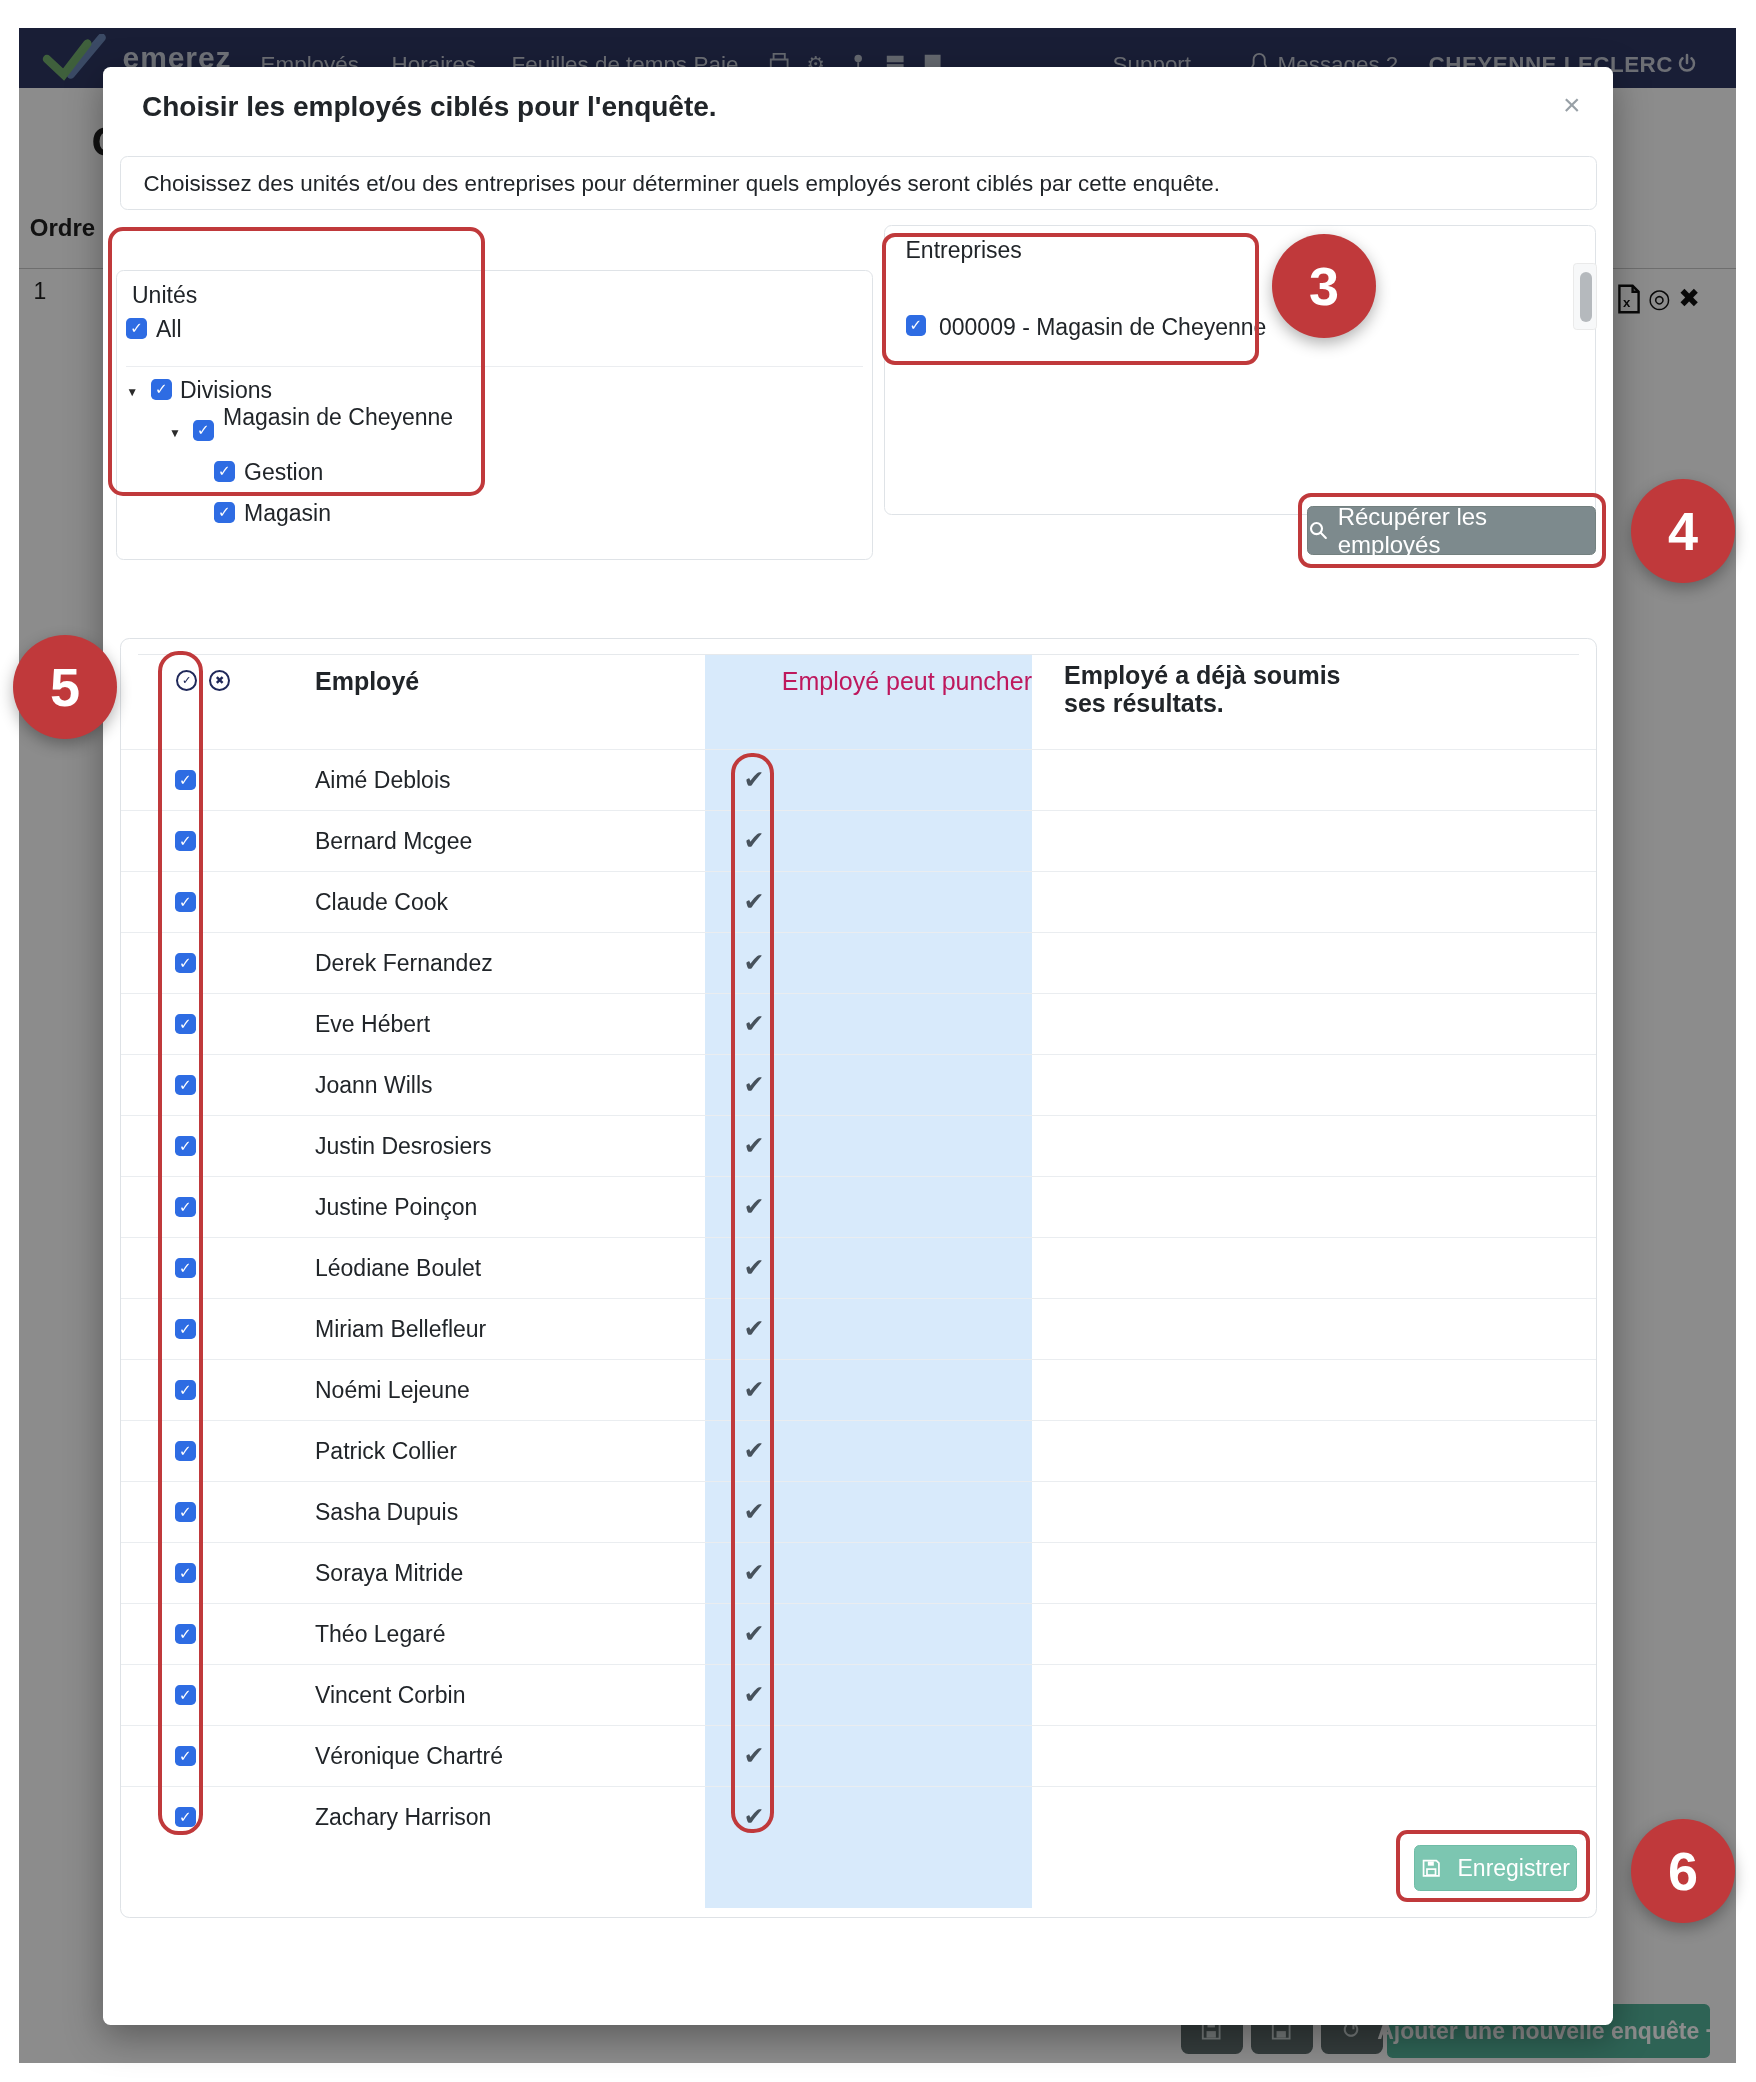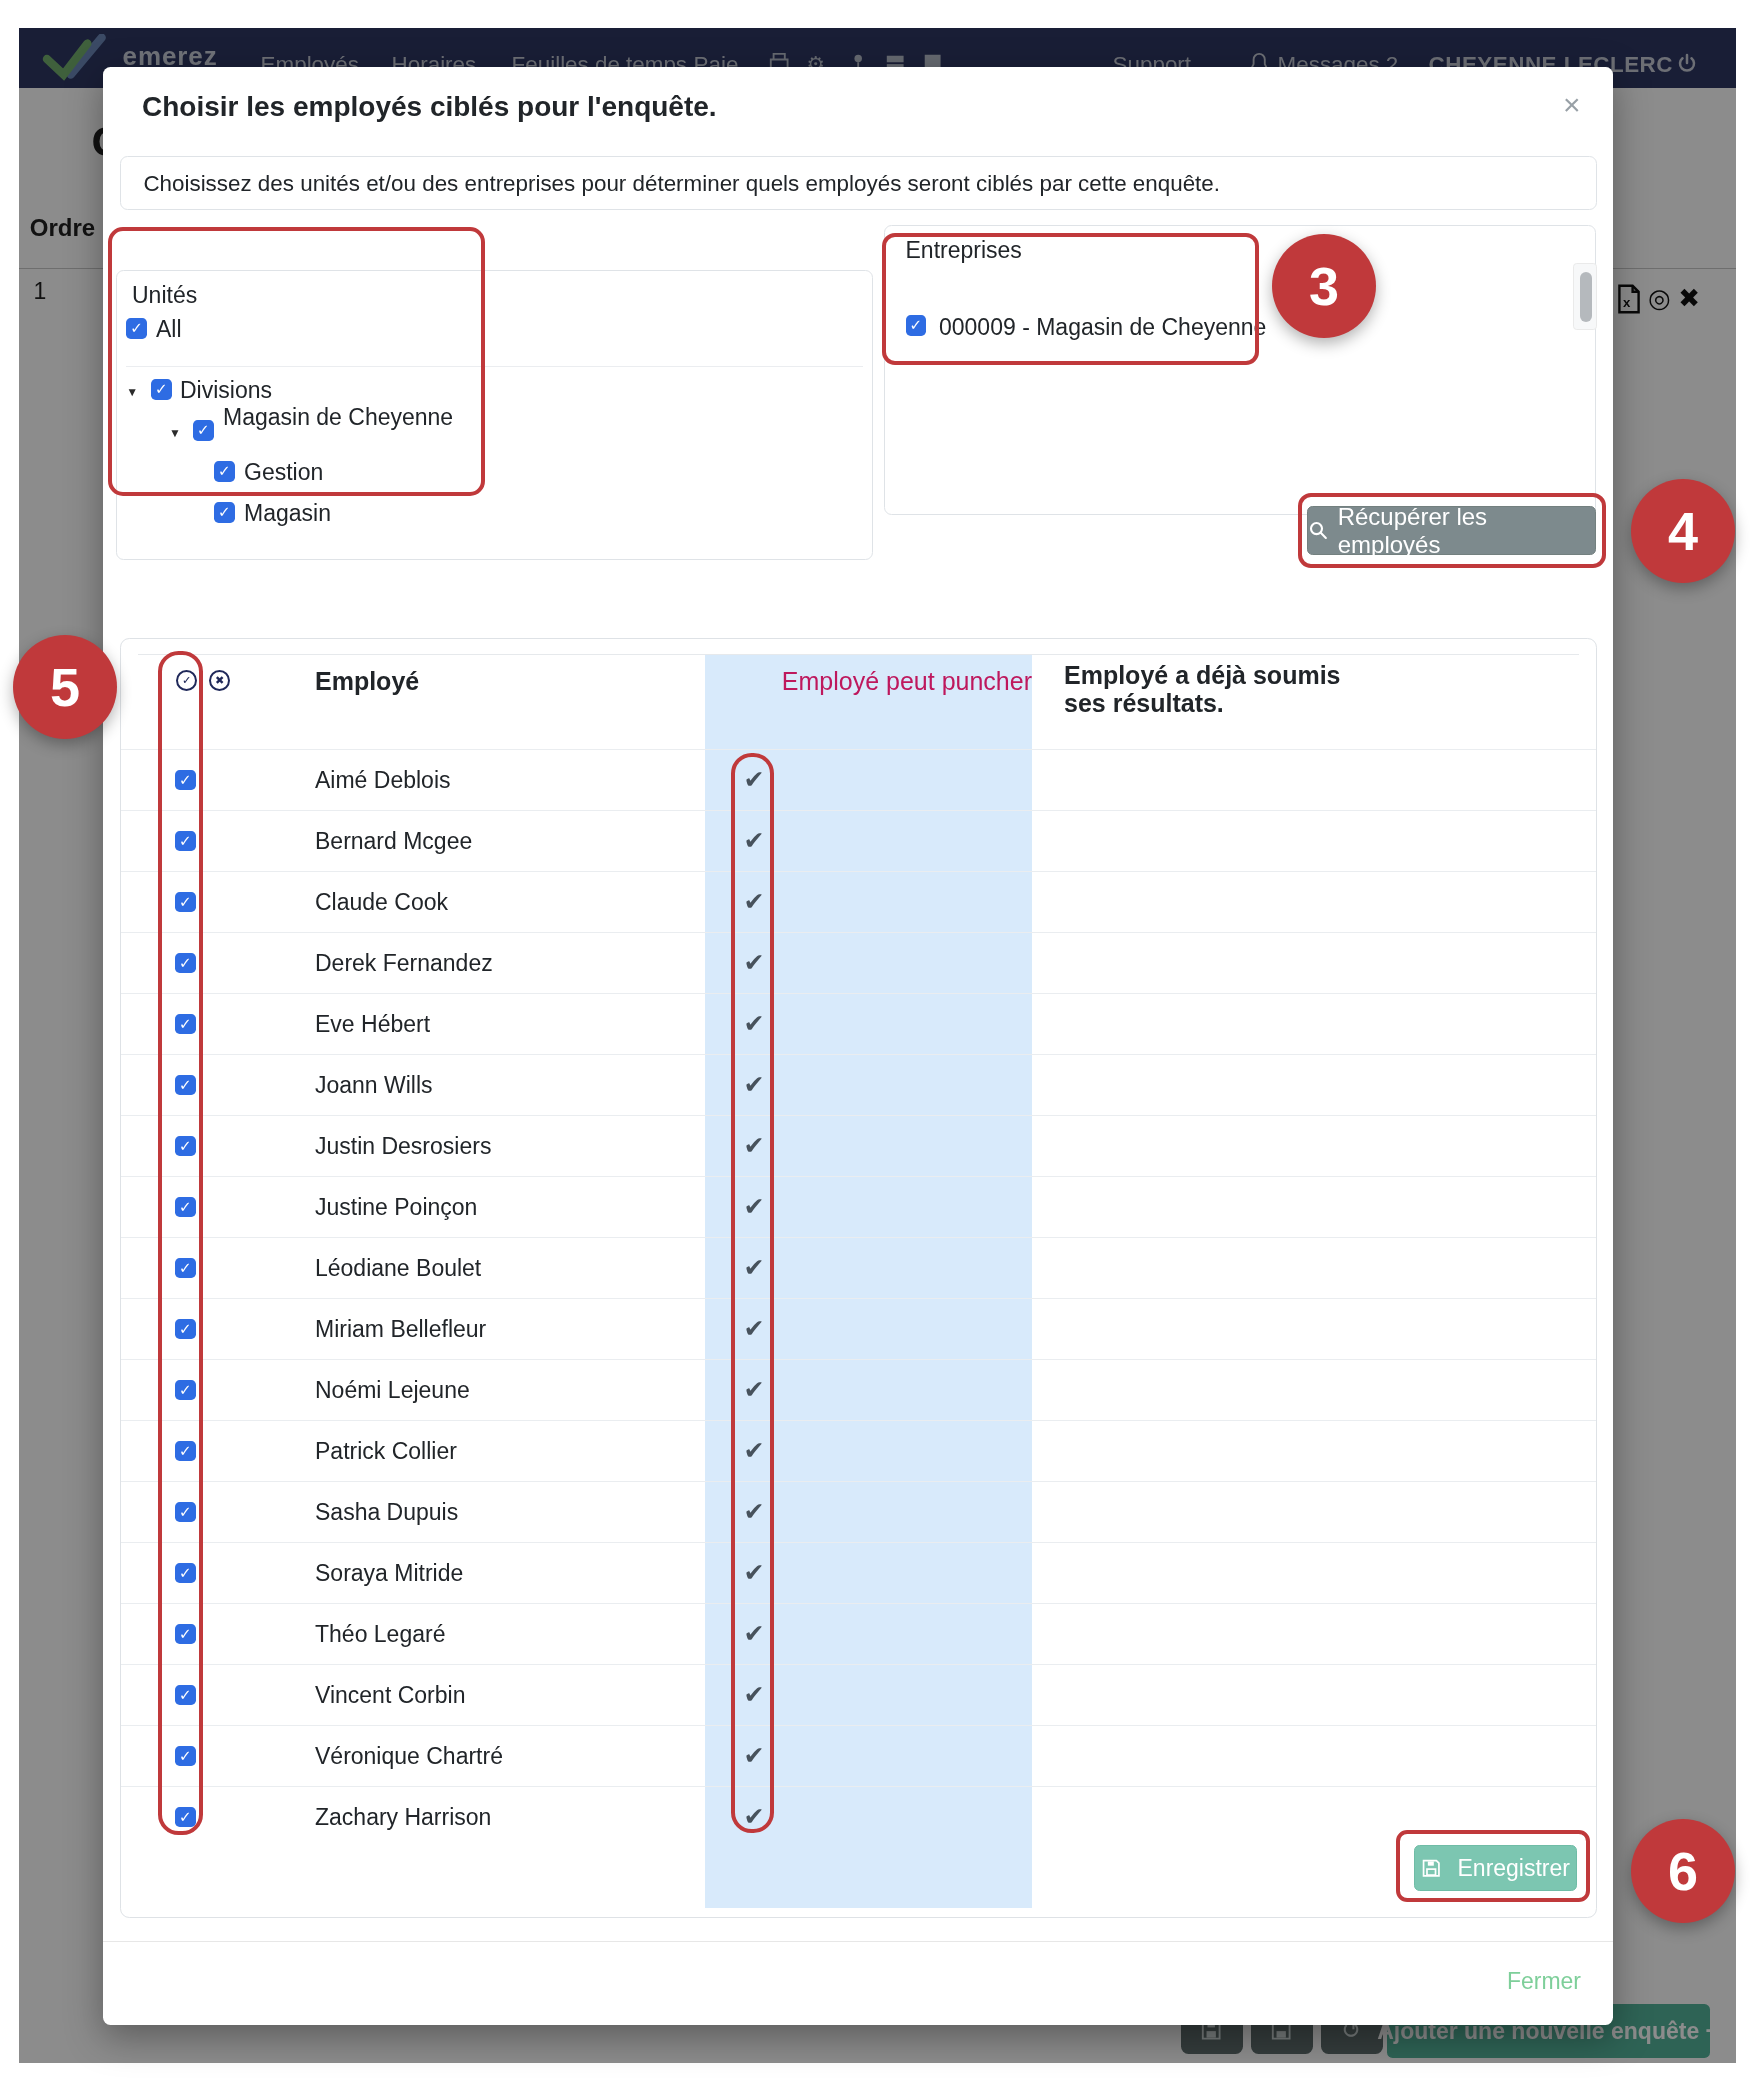--- a/index.html
+++ b/index.html
@@ -3,21 +3,21 @@
 <meta charset="utf-8">
 <style>
   * { margin:0; padding:0; box-sizing:border-box; font-family:"Liberation Sans","DejaVu Sans",sans-serif; }
   html,body { width:1756px; height:2083px; background:#ffffff; position:relative; overflow:hidden; }
 
   
   .frame { position:absolute; left:18.6px; top:28px; width:1717px; height:2035px; background:#fff; overflow:hidden; }
 
   .navbar { position:absolute; left:0; top:0; width:100%; height:60px; background:#2e3763; }
   .nav-logo { position:absolute; left:20.5px; top:5.6px; }
-  .nav-brand { position:absolute; left:104px; top:13px; font-size:26px; font-weight:700; color:#cdd2dd; letter-spacing:0.9px; }
+  .nav-brand { position:absolute; left:104px; top:13px; font-size:30px; font-weight:700; color:#cdd2dd; letter-spacing:0.9px; }
   .nav-item { position:absolute; top:24px; font-size:22.4px; color:#c6cbd6; }
   .nav-ico { position:absolute; top:24px; width:24px; height:24px; color:#b9bfcc; font-size:20.5px; }
   .nav-right { position:absolute; top:24px; font-size:22.4px; color:#c6cbd6; }
   .nav-user { font-weight:600; letter-spacing:0.5px; }
 
   .pg-title { position:absolute; left:25px; top:89px; font-size:43px; font-weight:700; color:#222;margin-left:48px; }
   .pg-col { position:absolute; left:11.2px; top:186px; font-size:24px; font-weight:700; color:#222; }
   .pg-divider { position:absolute; left:0; top:240px; width:100%; height:0.9px; background:#c9c9c9; }
   .pg-rownum { position:absolute; left:15px; top:250px; font-size:23px; color:#222; }
   .pg-rowicons { position:absolute; left:1598px; top:255px; display:flex; gap:7.5px; align-items:center; color:#111; }
@@ -335,23 +335,20 @@
     <div class="save-btn">
       <svg width="20.5" height="20.5" viewBox="0 0 24 24">
           <path d="M3 3h15l3 3v15H3z" fill="none" stroke="#fff" stroke-width="2"></path>
           <rect x="7" y="13" width="10" height="7" fill="none" stroke="#fff" stroke-width="2"></rect>
           <rect x="8" y="4" width="7" height="5" fill="#fff"></rect>
         </svg>
       <span>Enregistrer</span>
     </div>
   </div>
 
-  <div class="m-footer">
-    <span class="fermer">Fermer</span>
-  </div>
 </div>
 
 <div class="ann" style="left:108px; top:227px; width:377px; height:269px; border-radius:15px;"></div>
 <div class="ann" style="left:882px; top:233px; width:377px; height:132px; border-radius:13px;"></div>
 <div class="ann" style="left:1298px; top:493px; width:308px; height:75px; border-radius:13px;"></div>
 <div class="ann" style="left:158px; top:651px; width:45px; height:1184px; border-radius:20.5px;"></div>
 <div class="ann" style="left:731px; top:753px; width:43px; height:1080px; border-radius:20.5px;"></div>
 <div class="ann" style="left:1396px; top:1830px; width:194px; height:72px; border-radius:11.2px;"></div>
 
 <div class="badge" style="left:1272px; top:234px;">3</div>

